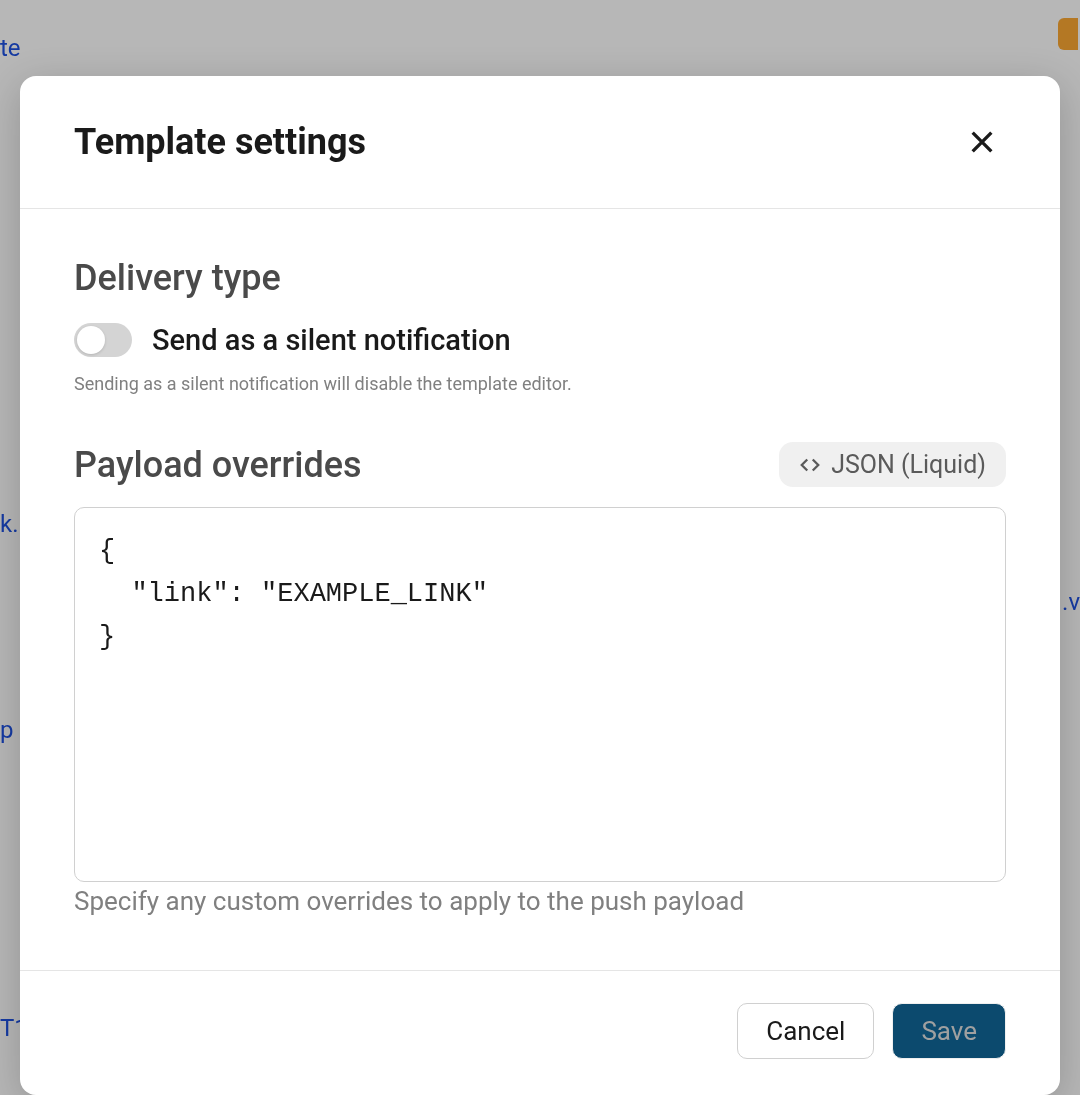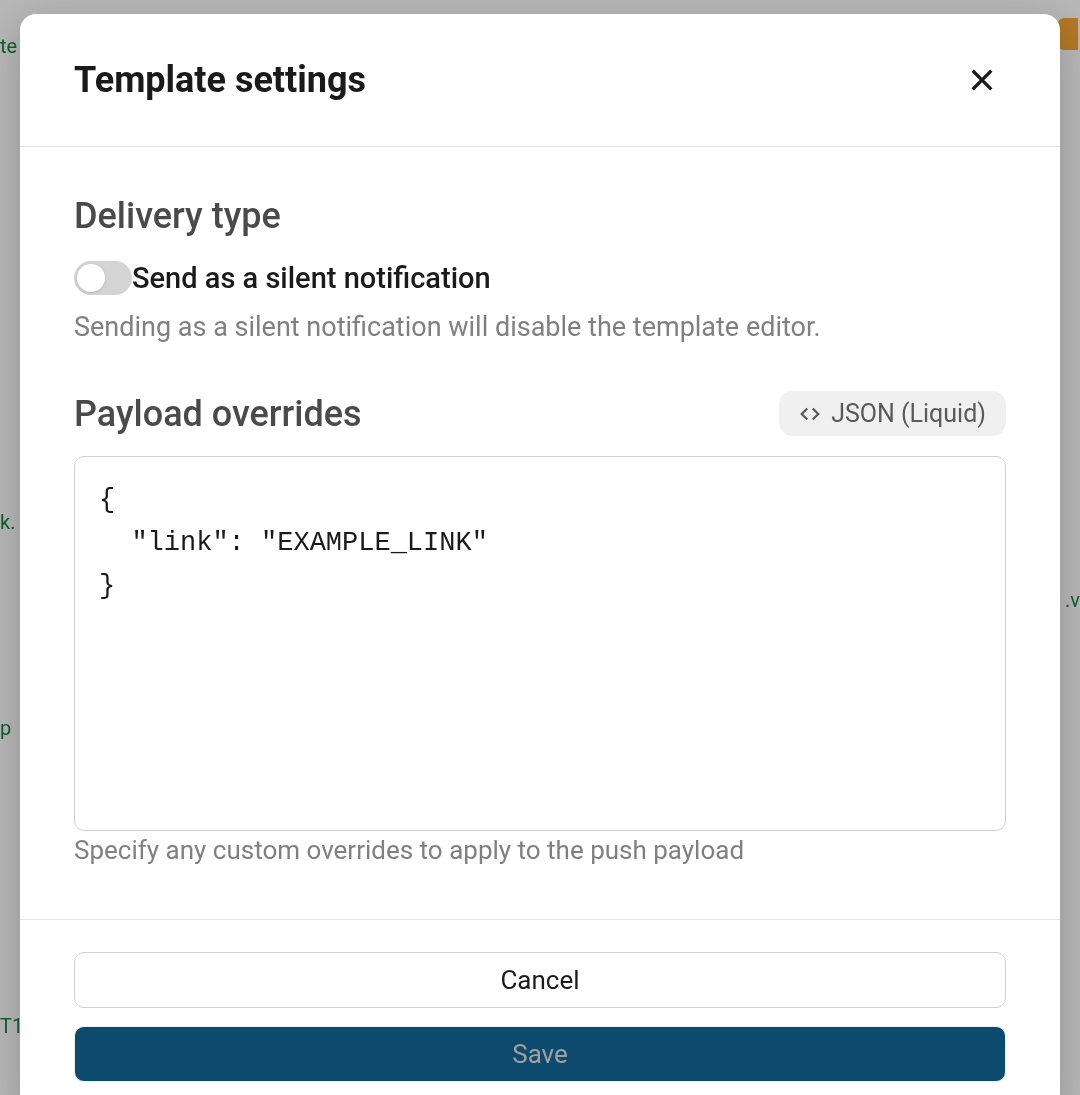--- a/index.html
+++ b/index.html
@@ -22,33 +22,33 @@
       top: 0;
       left: 0;
       right: 0;
       bottom: 0;
       background: #f5f5f5;
       filter: blur(0px);
     }
     
     .background-text {
       position: absolute;
-      color: #15803d;
-      font-size: 20px;
+      color: #1d4ed8;
+      font-size: 24px;
     }
     
     .modal-overlay {
       position: absolute;
       top: 0;
       left: 0;
       right: 0;
       bottom: 0;
       background: rgba(0, 0, 0, 0.25);
       display: flex;
-      align-items: flex-start;
+      align-items: flex-end;
       justify-content: center;
       padding-top: 14px;
     }
     
     .modal {
       background: #ffffff;
       border-radius: 16px;
       width: 1040px;
       box-shadow: 0 10px 40px rgba(0, 0, 0, 0.2);
       display: flex;
@@ -94,20 +94,21 @@
     .section-title {
       font-size: 36px;
       font-weight: 500;
       color: #4a4a4a;
       margin-bottom: 24px;
     }
     
     .toggle-row {
       display: flex;
       align-items: center;
+      gap: 20px;
       margin-bottom: 16px;
     }
     
     .toggle {
       width: 58px;
       height: 34px;
       background: #d4d4d4;
       border-radius: 17px;
       position: relative;
       cursor: pointer;
@@ -125,21 +126,21 @@
       box-shadow: 0 1px 3px rgba(0, 0, 0, 0.15);
     }
     
     .toggle-label {
       font-size: 29px;
       font-weight: 500;
       color: #1a1a1a;
     }
     
     .helper-text {
-      font-size: 27px;
+      font-size: 18px;
       color: #808080;
       margin-bottom: 48px;
     }
     
     .payload-header {
       display: flex;
       justify-content: space-between;
       align-items: center;
       margin-bottom: 20px;
     }
@@ -183,21 +184,20 @@
       font-size: 26px;
       color: #808080;
     }
     
     .modal-footer {
       border-top: 1px solid #e5e5e5;
       padding: 32px 54px 36px 54px;
       display: flex;
       justify-content: flex-end;
       gap: 18px;
-      flex-direction: column;
     }
     
     .btn {
       padding: 12px 28px;
       font-size: 26px;
       border-radius: 10px;
       cursor: pointer;
       font-family: inherit;
     }
     

